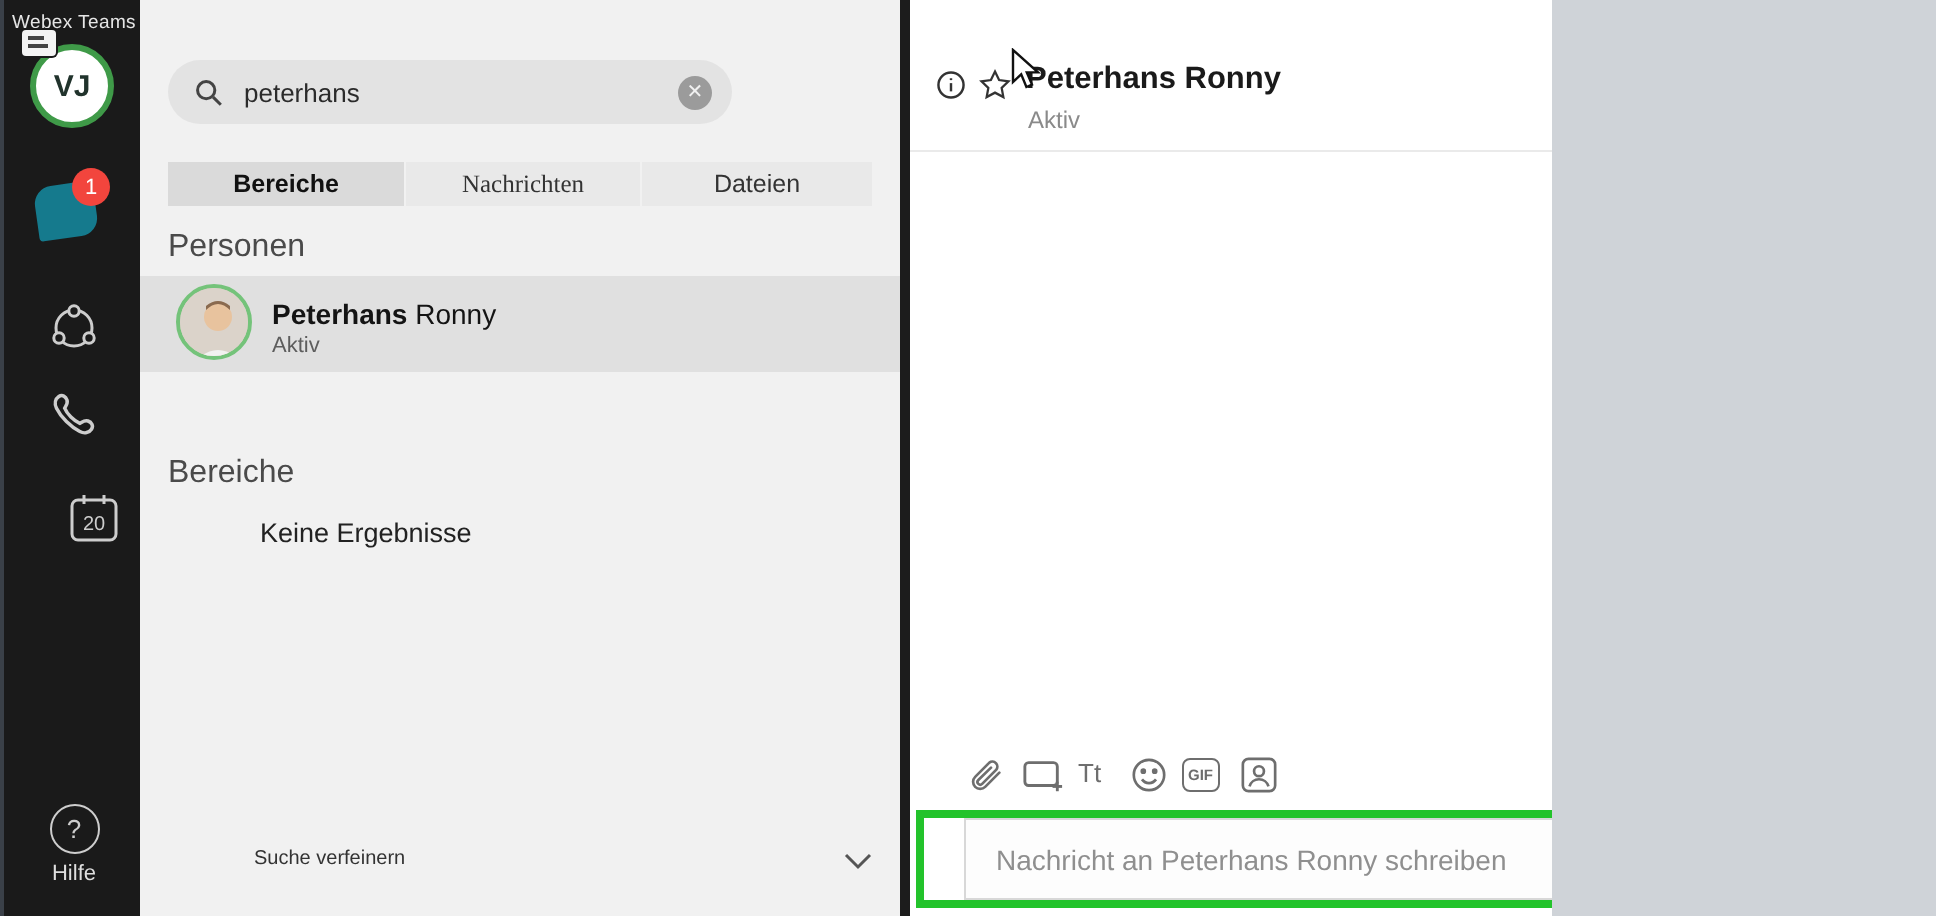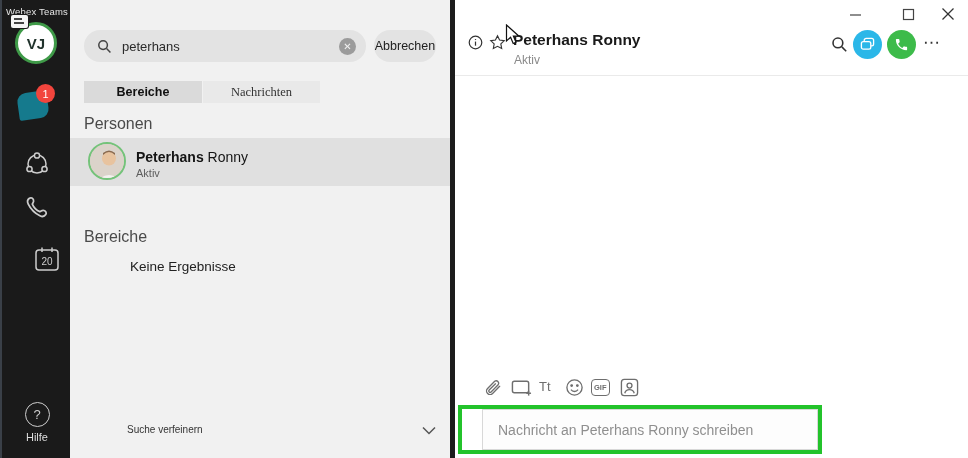--- a/index.html
+++ b/index.html
@@ -1,17 +1,17 @@
 <!DOCTYPE html>
 <html><head>
 <meta charset="utf-8">
 <style>
   html,body{margin:0;padding:0;background:#cfd3d8;}
   *{box-sizing:border-box;}
-  #app{position:relative;width:968px;height:458px;background:#d946ef;overflow:hidden;
+  #app{position:relative;width:776px;height:458px;background:#d946ef;overflow:hidden;
        font-family:"Liberation Sans",sans-serif;-webkit-font-smoothing:antialiased;}
 
   
   .sidebar{position:absolute;left:0;top:0;width:70px;height:458px;background:#1a1a1a;border-left:2px solid #3a4048;}
   .brand{position:absolute;left:0;top:6px;width:70px;text-align:center;color:#e6e6e6;font-size:9.5px;letter-spacing:.2px;}
   .me-avatar{position:absolute;left:13px;top:22px;width:42px;height:42px;border-radius:50%;
              background:#fff;border:3px solid #3f9a48;color:#21332c;font-size:15px;font-weight:bold;
              display:flex;align-items:center;justify-content:center;}
   .me-bubble{position:absolute;left:9px;top:15px;width:17px;height:13px;background:#f4f4f4;border-radius:2px;
              box-shadow:0 0 0 1px #1a1a1a;}
@@ -134,24 +134,24 @@
       <span>
         <svg width="15" height="15" viewBox="0 0 16 16" fill="none" stroke="#444" stroke-width="1.6">
           <circle cx="6.5" cy="6.5" r="4.6"></circle>
             <line x1="10.2" y1="10.2" x2="14.3" y2="14.3"></line>
         </svg>
       </span>
       <input type="text" value="peterhans" style="">
       <span class="clear-btn">✕</span>
     </div>
 
-    <div class="cancel-btn">Abbrechen</div>
 
     <div class="tab active" style="left:14px;width:118px;">Bereiche</div>
     <div class="tab idle" style="left:133px;width:117px;font-family:Liberation Serif, serif;">Nachrichten</div>
+    <div class="tab idle" style="left:251px;width:115px;">Dateien</div>
 
     <div class="sec-label" style="top:115px;">Personen</div>
 
     <div class="person-row">
       <div class="p-avatar">
         <svg width="38" height="38" viewBox="0 0 38 38">
           <rect width="38" height="38" fill="#dbd3ca"></rect>
           <circle cx="19" cy="14.5" r="7" fill="#e8c39e"></circle>
           <path d="M13 11 Q19 5 25 11 L25 9 Q19 4 13 9 Z" fill="#8a6a4f"></path>
           <path d="M6 38 Q19 24 32 38 Z" fill="#f2f2f0"></path>

